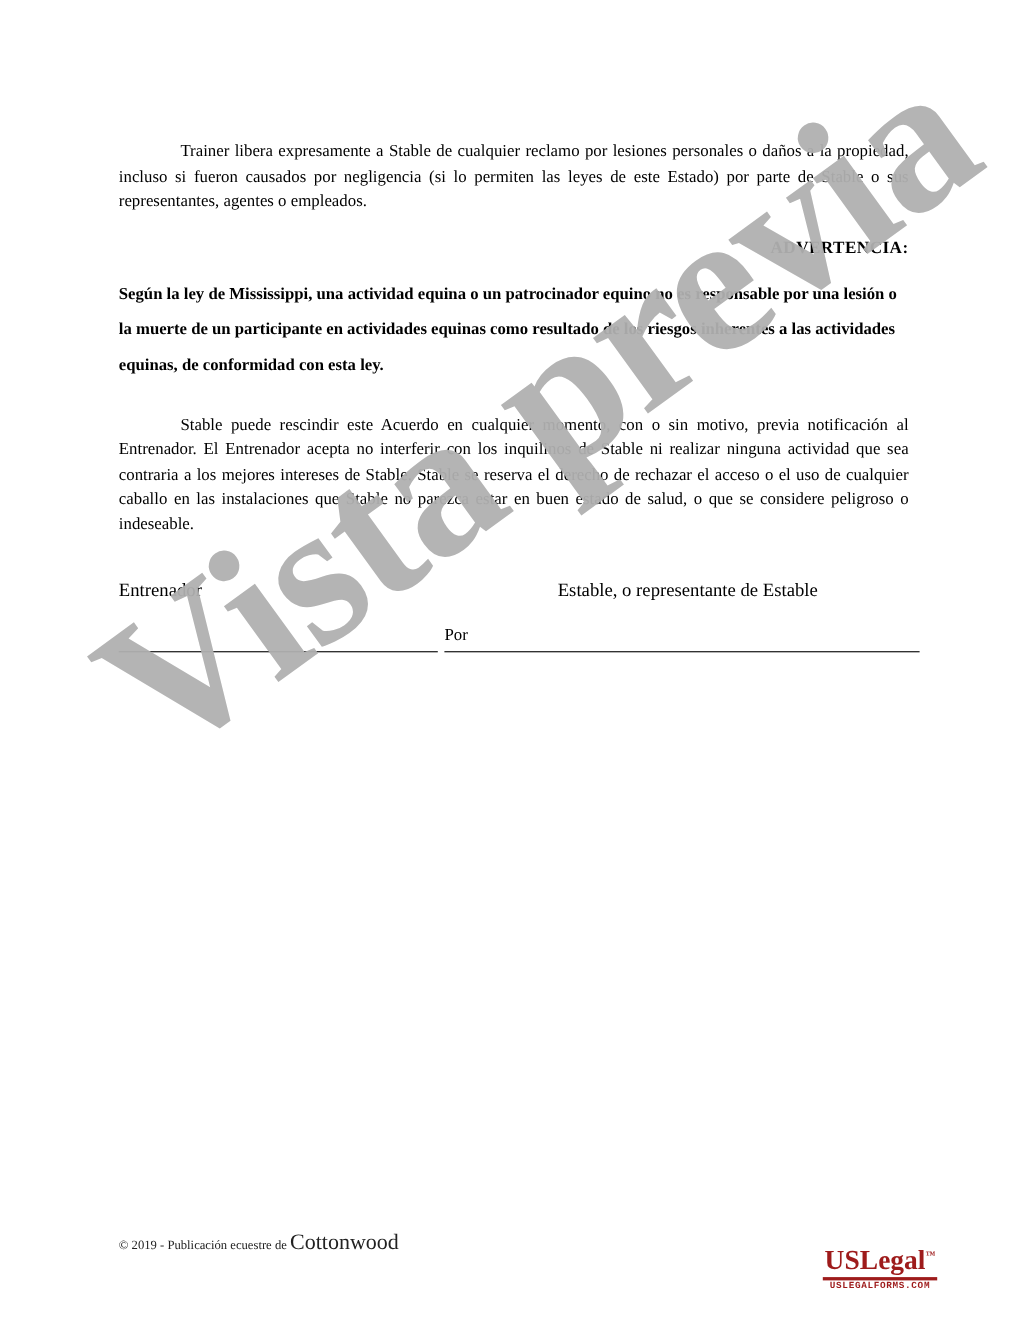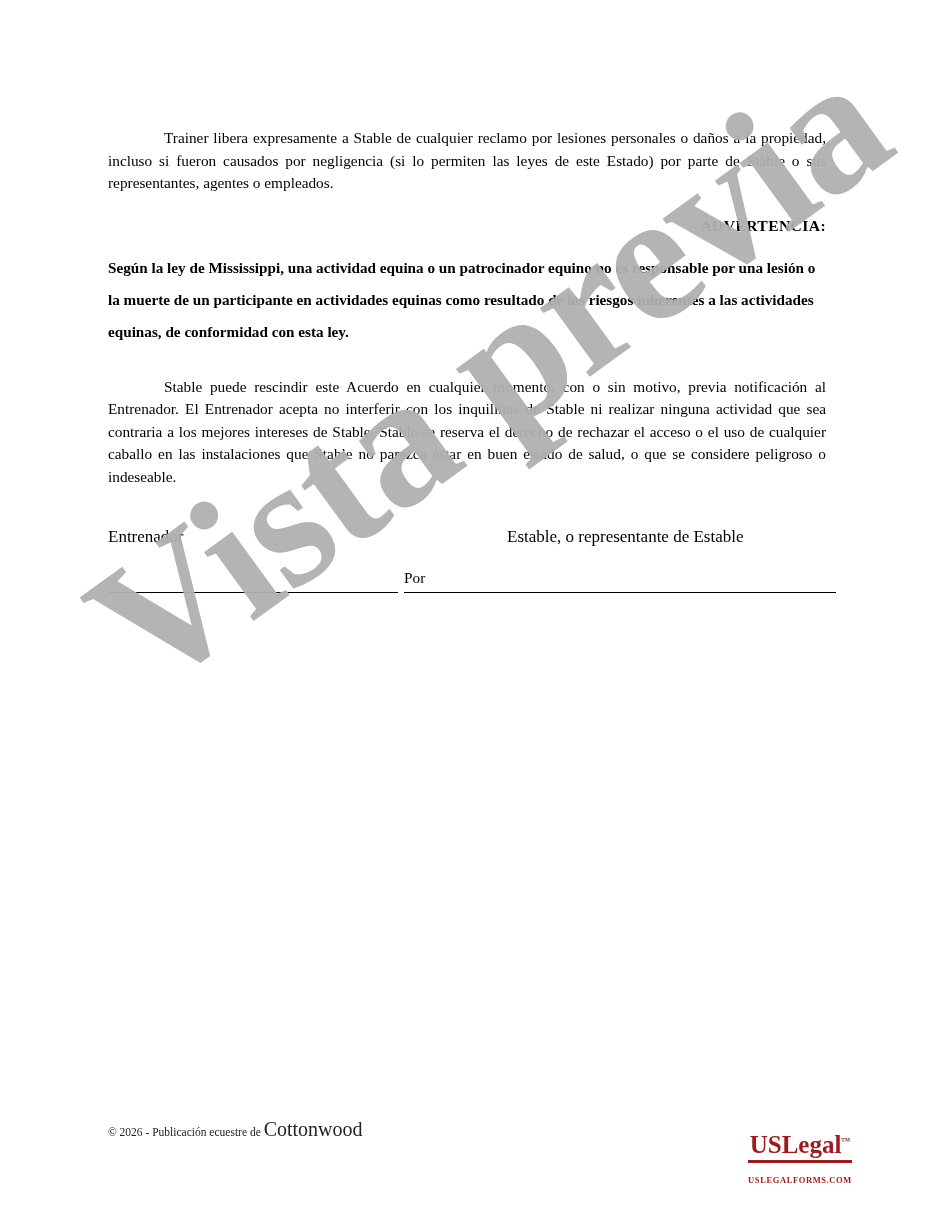--- a/index.html
+++ b/index.html
@@ -166,22 +166,22 @@
     color: #9e1b1b;
   }
   #logo .logo-main .legal {
     color: #9e1b1b;
   }
   #logo .tm {
     font-size: 9px;
     vertical-align: super;
   }
   #logo .logo-sub {
-    margin-top: 12px;
-    font-family: Liberation Serif, serif;
+    margin-top: 0;
+    font-family: Liberation Mono, monospace;
     font-size: 8.5px;
     font-weight: bold;
     letter-spacing: 0.6px;
     color: #9e1b1b;
     white-space: nowrap;
   }
   #logo .logo-bar {
     margin: 2px auto 0 auto;
     width: 104px;
     height: 3px;
@@ -216,21 +216,21 @@
     <div class="sig-labels">
       <span class="sig-left">Entrenador</span>
       <span class="sig-right">Estable, o representante de Estable</span>
     </div>
     <span class="sig-por">Por</span>
     <div class="rule rule-left"></div>
     <div class="rule rule-right"></div>
   </div>
 
   <div id="footer-note">
-    <span>© 2026 - Publicación ecuestre de </span><span class="cotton">Cottonwood</span>
+    <span>© 2019 - Publicación ecuestre de </span><span class="cotton">Cottonwood</span>
   </div>
 
   <div id="watermark">
     <div class="wm-text">Vista previa</div>
   </div>
 
   <div id="logo">
     <div class="logo-main"><span class="us">US</span><span class="legal">Legal</span><span class="tm">™</span></div>
     <div class="logo-bar"></div>
     <div class="logo-sub">USLEGALFORMS.COM</div>

